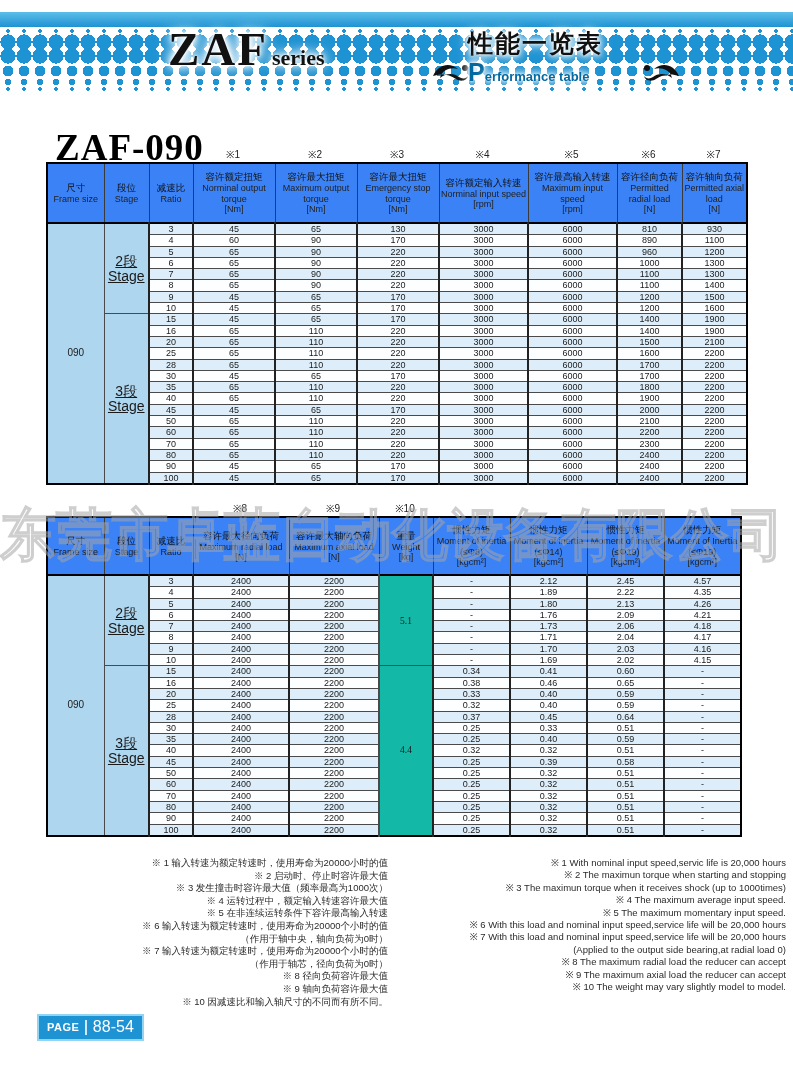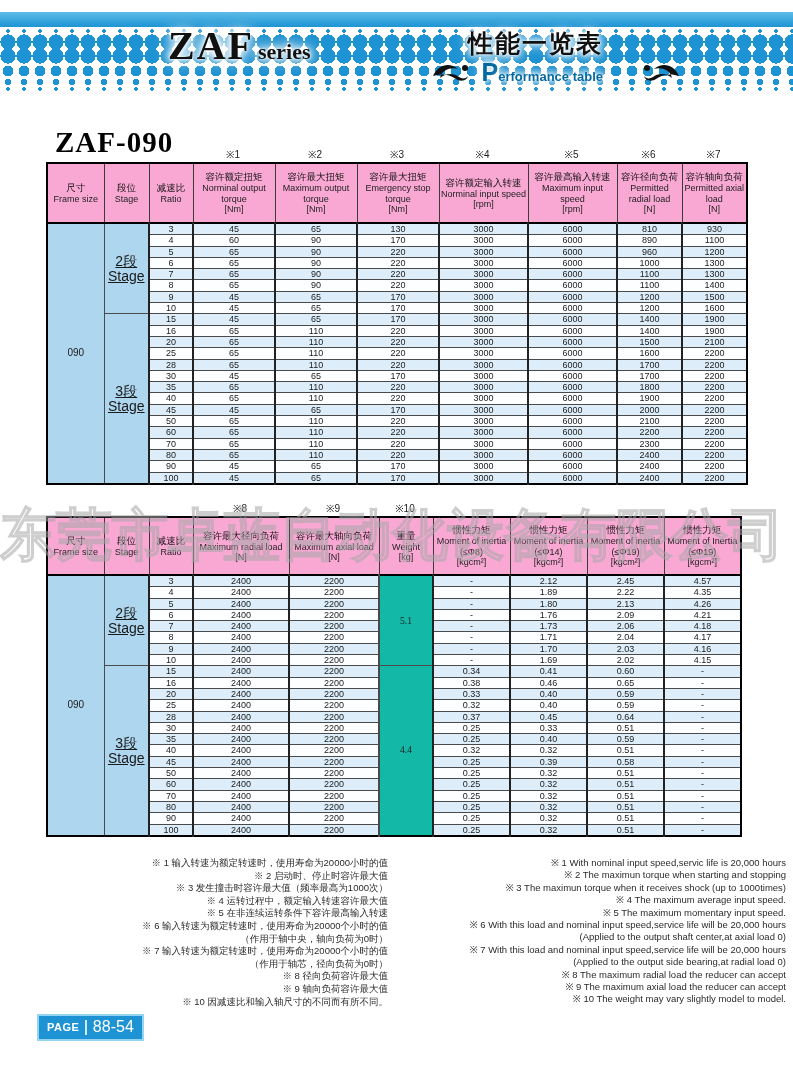--- a/index.html
+++ b/index.html
@@ -16,49 +16,49 @@
       radial-gradient(circle 7.6px at 8px 8px,#1e93d3 99%,transparent),
       radial-gradient(circle 5.4px at 8px 6px,#1e93d3 99%,transparent),
       radial-gradient(circle 3.4px at 8px 4px,#1e93d3 99%,transparent),
       radial-gradient(circle 2px at 8px 2px,#1e93d3 99%,transparent);
     background-size:16px 5px,16px 16px,16px 16px,16px 12px,16px 8px,16px 5px;
     background-position:0 0,0 5px,0 19px,0 36px,0 49px,0 58px;
     background-repeat:repeat-x;}
   .zaf-logo{position:absolute;left:168px;top:22px;font-family:"Liberation Serif",serif;
     font-weight:bold;color:#111;
     text-shadow:0 0 3px #fff,0 0 6px #fff,0 0 10px #fff,0 0 14px #fff,0 0 18px #fff;}
-  .zaf-logo .big{font-size:40px;letter-spacing:2px;}
+  .zaf-logo .big{font-size:47px;letter-spacing:2px;}
   .zaf-logo .small{font-size:22px;margin-left:4px;}
-  .perf{position:absolute;left:468px;top:27px;text-align:right;
+  .perf{position:absolute;left:468px;top:27px;text-align:left;
     text-shadow:0 0 3px #fff,0 0 6px #fff,0 0 10px #fff,0 0 14px #fff;}
   .perf-cn{font-size:25px;font-weight:bold;color:#111;letter-spacing:2px;}
   .perf-en{font-size:13px;color:#0369a1;font-weight:bold;margin-top:-2px;}
   .perf-en .cap{font-size:25px;}
   .flourish{position:absolute;top:60px;}
   .flourish.left{left:432px;}
   .flourish.right{left:640px;transform:scaleX(-1);}
 
   
   .model-title{position:absolute;left:55px;top:126px;font-family:"Liberation Serif",serif;
-    font-size:29px;font-weight:bold;color:#000;letter-spacing:1px;}
+    font-size:37px;font-weight:bold;color:#000;letter-spacing:1px;}
 
   
   .refs{position:absolute;display:grid;font-size:10px;color:#222;}
   .refs span{text-align:center;}
   #refs1{left:46px;top:147px;width:700px;
     grid-template-columns:57px 45px 44px 82px 82px 82px 89px 89px 65px 65px;}
   #refs2{left:46px;top:501px;width:694px;
     grid-template-columns:57px 45px 44px 96px 90px 54px 77px 77px 77px 77px;}
 
   
   table.spec{position:absolute;border-collapse:collapse;table-layout:fixed;
     border:2.5px solid #000;font-size:9px;}
   #table1{left:46px;top:162px;width:700px;}
   #table2{left:46px;top:516px;width:694px;}
-  .spec th{background:#f9a8d4;border:1px solid #3a3a3a;font-weight:normal;
+  .spec th{background:#3b82f6;border:1px solid #3a3a3a;font-weight:normal;
     padding:4px 1px;vertical-align:middle;}
   .spec thead tr{border-bottom:2px solid #000;}
   #table1 thead tr{height:60px;}
   #table2 thead tr{height:58px;}
   .h-cn{font-size:9.5px;color:#111;line-height:12px;}
   .h-en,.h-spec,.h-unit{font-size:9px;color:#222;line-height:10.5px;}
   .spec td{border:1px solid #4a4a4a;text-align:center;height:10.3px;
     line-height:10.3px;padding:0;background:#fdfeff;}
   .spec td.num,.spec td.ratio{border-left-width:2px;border-left-color:#222;}
   .spec tbody tr:nth-child(odd) td.num,
@@ -736,21 +736,20 @@
     <div>※ 9 轴向负荷容许最大值</div>
     <div>※ 10 因减速比和输入轴尺寸的不同而有所不同。</div>
   </div>
 <div class="fnotes" id="fnotes-en">
     <div>※ 1 With nominal input speed,servic life is 20,000 hours</div>
     <div>※ 2 The maximun torque when starting and stopping</div>
     <div>※ 3 The maximun torque when it receives shock (up to 1000times)</div>
     <div>※ 4 The maximum average input speed.</div>
     <div>※ 5 The maximum momentary input speed.</div>
     <div>※ 6 With this load and nominal input speed,service life will be 20,000 hours</div>
-    <div class="cont">(Applied to the output shaft center,at axial load 0)</div>
     <div>※ 7 With this load and nominal input speed,service life will be 20,000 hours</div>
     <div class="cont">(Applied to the output side bearing,at radial load 0)</div>
     <div>※ 8 The maximum radial load the reducer can accept</div>
     <div>※ 9 The maximum axial load the reducer can accept</div>
     <div>※ 10 The weight may vary  slightly  model to model.</div>
   </div>
 
 <div class="page-badge">
   <span class="lbl">PAGE</span>
   <span class="sep"></span>

